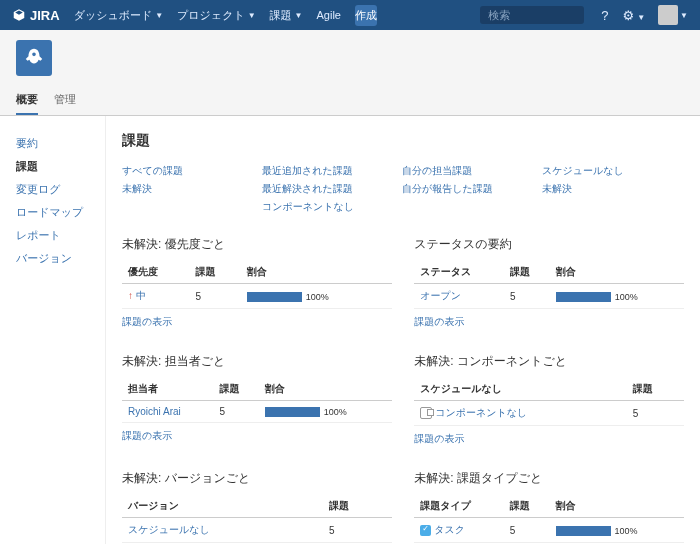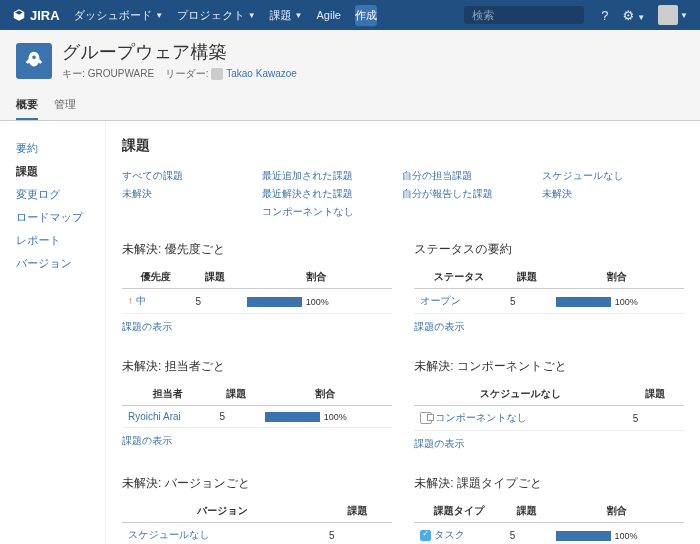--- a/index.html
+++ b/index.html
@@ -4,21 +4,21 @@
 <style>
 *{box-sizing:border-box;margin:0;padding:0}
 body{font-family:Arial,"Hiragino Kaku Gothic ProN","Meiryo",sans-serif;font-size:11px;color:#333;background:#fff}
 .topnav{background:#205081;height:30px;display:flex;align-items:center;padding:0 12px;color:#fff}
 .logo{display:flex;align-items:center;font-weight:bold;font-size:13px;margin-right:14px}
 .logo svg{margin-right:4px}
 .nav-item{color:#deebff;font-size:11px;margin-right:14px;cursor:pointer;display:flex;align-items:center}
 .caret{margin-left:3px;font-size:8px}
 .btn-create{background:#3b73af;color:#fff;padding:3px 0;border-radius:3px;font-size:11px;cursor:pointer}
 .spacer{flex:1}
-.search-box{background:#1a3e66;border:none;color:#fff;padding:3px 8px;border-radius:3px;font-size:11px;width:120px;margin-right:10px}
+.search-box{background:#1a3e66;border:none;color:#fff;padding:3px 8px;border-radius:3px;font-size:11px;width:104px;margin-right:10px}
 .search-box::placeholder{color:#8aa5c2}
 .top-icon{color:#deebff;margin:0 7px;cursor:pointer;font-size:13px}
 .avatar{width:20px;height:20px;background:#ccc;border-radius:2px;margin-left:6px}
 .project-header{display:flex;align-items:center;padding:10px 16px;border-bottom:1px solid #ccc;background:#f5f5f5}
 .proj-icon{width:36px;height:36px;background:#3b73af;border-radius:3px;display:flex;align-items:center;justify-content:center;margin-right:10px}
 .proj-icon svg{width:22px;height:22px}
 .proj-title{font-size:18px;color:#333;font-weight:normal}
 .proj-meta{font-size:10px;color:#666;margin-top:3px}
 .proj-meta a{color:#3b73af;text-decoration:none}
 .tabs{display:flex;padding:0 16px;border-bottom:1px solid #ccc;background:#f5f5f5;margin-top:-1px}
@@ -31,21 +31,21 @@
 .main{flex:1;padding:16px;border-left:1px solid #eee}
 .section-title{font-size:14px;color:#333;margin-bottom:12px;font-weight:bold}
 .filter-row{display:flex;flex-wrap:wrap;margin-bottom:20px}
 .filter-col{width:140px;margin-right:0}
 .filter-link{display:block;color:#3b73af;font-size:10px;padding:2px 0;cursor:pointer;text-decoration:none}
 .panels{display:flex;flex-wrap:wrap}
 .panel{width:48%;margin-bottom:24px}
 .panel:nth-child(odd){margin-right:4%}
 .panel-title{font-size:12px;font-weight:normal;color:#333;margin-bottom:8px}
 table.report{width:100%;border-collapse:collapse}
-table.report th{text-align:center;font-size:10px;font-weight:bold;color:#333;padding:4px 6px;border-bottom:1px solid #ccc}
+table.report th{text-align:left;font-size:10px;font-weight:bold;color:#333;padding:4px 6px;border-bottom:1px solid #ccc}
 table.report td{font-size:10px;padding:5px 6px;border-bottom:1px solid #eee}
 .link{color:#3b73af;cursor:pointer}
 .bar-cell{white-space:nowrap}
 .bar{display:inline-block;height:10px;background:#3b73af;vertical-align:middle}
 .pct{font-size:9px;margin-left:4px;vertical-align:middle}
 .show-more{color:#3b73af;font-size:10px;margin-top:6px;cursor:pointer}
 .arrow-up{color:#d04437;margin-right:3px}
 .comp-icon{display:inline-block;width:12px;height:12px;border:1px solid #999;border-radius:2px;margin-right:3px;vertical-align:middle;position:relative}
 .comp-icon::after{content:"";position:absolute;width:5px;height:5px;border:1px solid #999;top:1px;right:-3px;background:#fff}
 .task-icon{display:inline-block;width:11px;height:11px;background:#4bade8;border-radius:2px;margin-right:3px;vertical-align:middle;position:relative}
@@ -85,28 +85,20 @@
   <div class="avatar"></div>
   <span class="caret" style="color:#deebff;margin-left:2px">▼</span>
 </div>
 
 <div class="project-header">
   <div class="proj-icon">
     <svg viewBox="0 0 24 24">
         <path fill="#fff" d="M12 2c4 0 6 4 6 8l3 3-2 2-2-1c-1 3-3 4-5 4s-4-1-5-4l-2 1-2-2 3-3c0-4 2-8 6-8zm0 4a2 2 0 100 4 2 2 0 000-4z"></path>
       </svg>
   </div>
-  <div>
-    <div class="proj-title">グループウェア構築</div>
-    <div class="proj-meta">
-      <span>キー: GROUPWARE</span>&nbsp;&nbsp;&nbsp;
-      <span>リーダー:</span>
-      <span class="user-mini"></span><a href="#">Takao Kawazoe</a>
-    </div>
-  </div>
 </div>
 
 <div class="tabs">
   <div class="tab active">概要</div>
   <div class="tab">管理</div>
 </div>
 
 <div class="layout">
   <div class="sidebar">
     <div class="side-item">要約</div>

